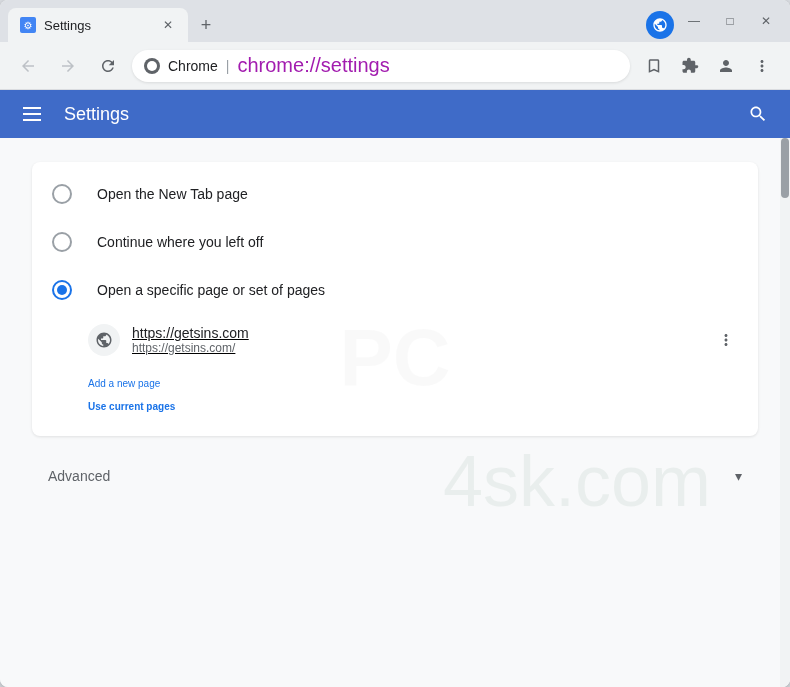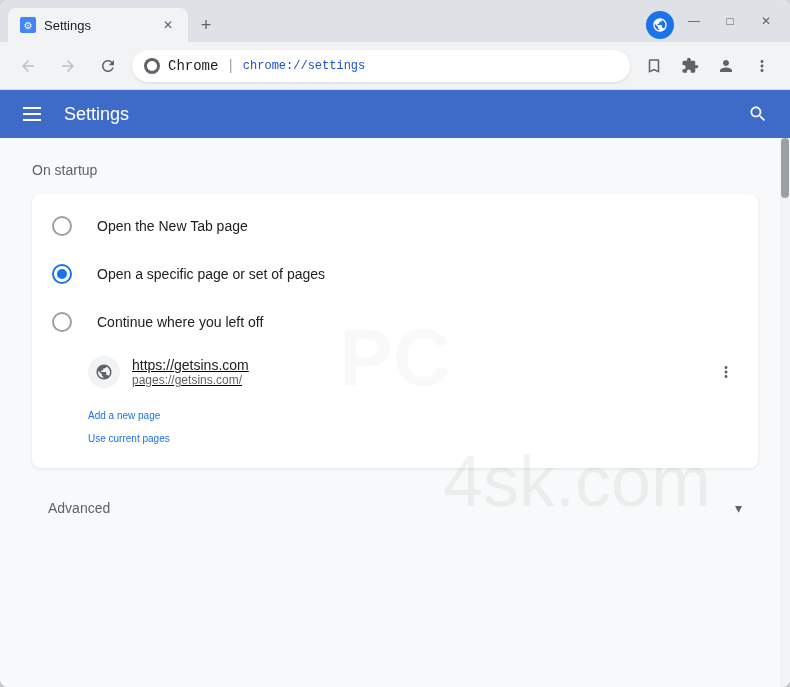--- a/index.html
+++ b/index.html
@@ -13,28 +13,28 @@
     .tab { background: #f1f3f4; border-radius: 8px 8px 0 0; display: flex; align-items: center; padding: 0 12px; height: 34px; min-width: 180px; gap: 8px; margin-top: 8px; }
     .tab-favicon { width: 16px; height: 16px; background: #4285f4; border-radius: 2px; display: flex; align-items: center; justify-content: center; color: white; font-size: 10px; flex-shrink: 0; }
     .tab-title { font-size: 13px; color: #202124; flex: 1; }
     .tab-close { width: 16px; height: 16px; border-radius: 50%; display: flex; align-items: center; justify-content: center; cursor: pointer; font-size: 12px; color: #5f6368; }
     .new-tab-btn { width: 28px; height: 28px; display: flex; align-items: center; justify-content: center; border-radius: 50%; cursor: pointer; font-size: 18px; color: #5f6368; margin-top: 8px; }
     .win-ctrl { width: 32px; height: 28px; display: flex; align-items: center; justify-content: center; cursor: pointer; color: #5f6368; font-size: 12px; border-radius: 4px; }
     
     .profile-area { width: 28px; height: 28px; border-radius: 50%; background: #1a73e8; display: flex; align-items: center; justify-content: center; margin-top: 8px; }
 
     
-    .nav-bar { background: #f1f3f4; height: 48px; display: flex; align-items: center; padding: 0 12px; gap: 8px; border-bottom: 1px solid #dadce0; font-family: Liberation Mono, monospace; }
+    .nav-bar { background: #f1f3f4; height: 48px; display: flex; align-items: center; padding: 0 12px; gap: 8px; border-bottom: 1px solid #dadce0; }
     .nav-btn { width: 32px; height: 32px; border-radius: 50%; display: flex; align-items: center; justify-content: center; cursor: pointer; color: #5f6368; font-size: 16px; }
     .nav-btn.disabled { color: #bdc1c6; cursor: default; }
     .address-bar { flex: 1; height: 32px; background: white; border-radius: 16px; display: flex; align-items: center; padding: 0 12px; gap: 8px; box-shadow: 0 1px 3px rgba(0,0,0,0.1); }
     .address-favicon { width: 16px; height: 16px; border-radius: 50%; background: #5f6368; display: flex; align-items: center; justify-content: center; }
     .address-text { font-size: 14px; color: #202124; }
     .address-separator { color: #9aa0a6; font-size: 14px; }
-    .address-url { font-size: 12px; color: #1d4ed8; }
+    .address-url { font-size: 20px; color: #a21caf; }
     .nav-right { display: flex; align-items: center; gap: 4px; }
     .nav-icon-btn { width: 32px; height: 32px; border-radius: 50%; display: flex; align-items: center; justify-content: center; cursor: pointer; color: #5f6368; font-size: 16px; }
 
     
     .settings-header { background: #3f6bc8; height: 48px; display: flex; align-items: center; padding: 0 16px; gap: 16px; }
     .hamburger { width: 32px; height: 32px; display: flex; flex-direction: column; align-items: center; justify-content: center; gap: 4px; cursor: pointer; }
     .hamburger span { width: 18px; height: 2px; background: white; display: block; }
     .settings-title { color: white; font-size: 18px; font-weight: 400; }
     .settings-search { margin-left: auto; width: 32px; height: 32px; display: flex; align-items: center; justify-content: center; cursor: pointer; color: white; }
 
@@ -158,61 +158,60 @@
         </svg>
     </div>
   </div>
 
   <div style="flex:1; display:flex; position:relative; overflow:hidden;">
     <div class="main-content" style="flex:1; overflow-y:auto; position:relative;">
 
       <div class="watermark" style="font-size:80px; color:#aaa; opacity:0.06; position:absolute; top:40%; left:50%; transform:translate(-50%,-50%); pointer-events:none; white-space:nowrap;">PC</div>
       <div style="position:absolute; bottom:30%; right:10%; opacity:0.06; font-size:72px; color:#14532d; pointer-events:none; font-weight:400;">4sk.com</div>
 
-      <p class="section-title">On startup</p>
 
       <div class="settings-card">
 
         <div class="radio-option">
           <div class="radio-circle"></div>
           <span class="radio-label">Open the New Tab page</span>
         </div>
 
         <div class="radio-option">
+          <div class="radio-circle"></div>
+          <span class="radio-label">Continue where you left off</span>
+        </div>
+
+        <div class="radio-option">
           <div class="radio-circle selected">
             <div class="radio-inner"></div>
           </div>
           <span class="radio-label">Open a specific page or set of pages</span>
-        </div>
-
-        <div class="radio-option">
-          <div class="radio-circle"></div>
-          <span class="radio-label">Continue where you left off</span>
         </div>
 
         <div class="url-entry">
           <div class="url-globe">
             <svg width="18" height="18" viewBox="0 0 24 24" fill="#5f6368">
                 <path d="M12 2C6.48 2 2 6.48 2 12s4.48 10 10 10 10-4.48 10-10S17.52 2 12 2zm-1 17.93c-3.95-.49-7-3.85-7-7.93 0-.62.08-1.21.21-1.79L9 15v1c0 1.1.9 2 2 2v1.93zm6.9-2.54c-.26-.81-1-1.39-1.9-1.39h-1v-3c0-.55-.45-1-1-1H8v-2h2c.55 0 1-.45 1-1V7h2c1.1 0 2-.9 2-2v-.41c2.93 1.19 5 4.06 5 7.41 0 2.08-.8 3.97-2.1 5.39z"></path>
               </svg>
           </div>
           <div class="url-info">
             <div class="url-main">https://getsins.com</div>
-            <div class="url-sub">pages://getsins.com/</div>
+            <div class="url-sub">https://getsins.com/</div>
           </div>
           <div class="url-menu">
             <svg width="18" height="18" viewBox="0 0 24 24" fill="#5f6368">
                 <path d="M12 8c1.1 0 2-.9 2-2s-.9-2-2-2-2 .9-2 2 .9 2 2 2zm0 2c-1.1 0-2 .9-2 2s.9 2 2 2 2-.9 2-2-.9-2-2-2zm0 6c-1.1 0-2 .9-2 2s.9 2 2 2 2-.9 2-2-.9-2-2-2z"></path>
               </svg>
           </div>
         </div>
 
         <a class="action-link">Add a new page</a>
 
-        <a class="action-link" style="padding-top:8px; padding-bottom:16px;">Use current pages</a>
+        <a class="action-link" style="padding-top:8px; padding-bottom:16px;font-weight:bold;">Use current pages</a>
 
       </div>
 
       <div class="advanced-section">
         <span>Advanced</span>
         <span>▾</span>
       </div>
 
     </div>
 

